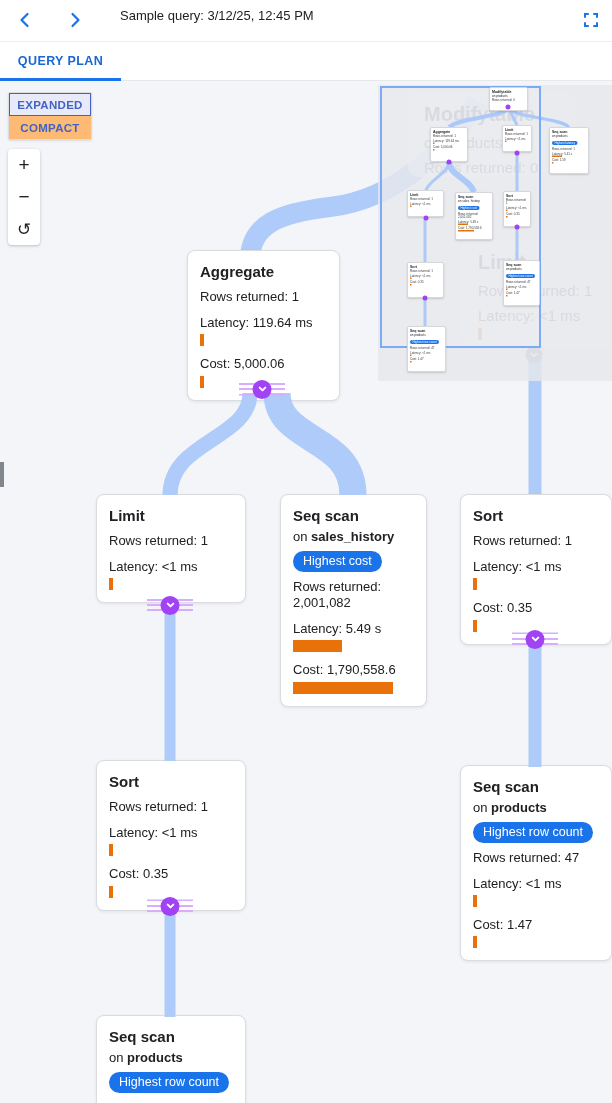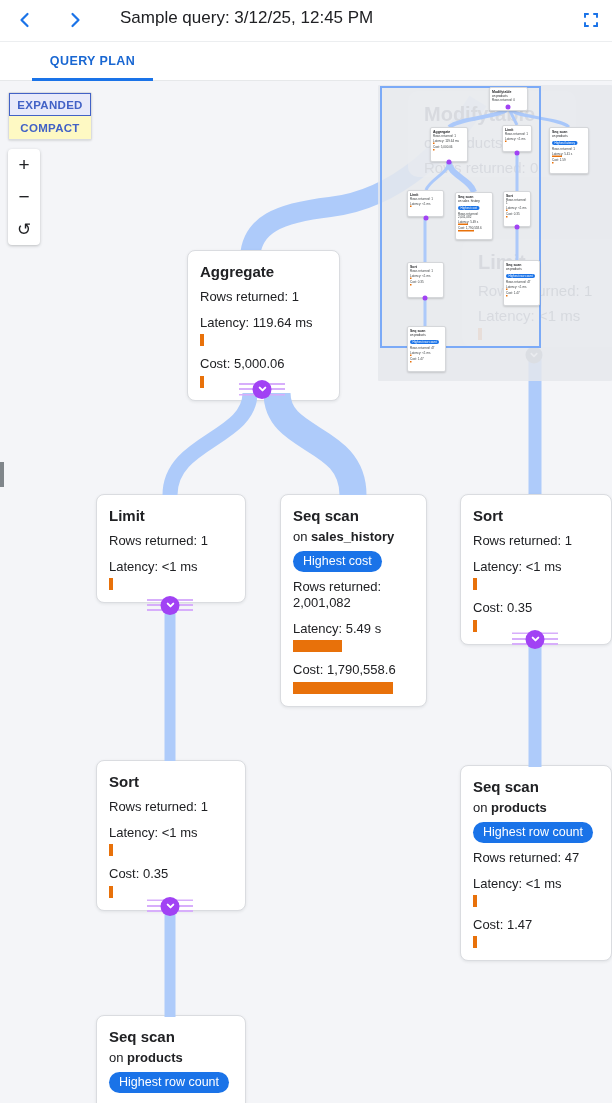--- a/index.html
+++ b/index.html
@@ -3,35 +3,35 @@
 <meta charset="utf-8">
 <style>
   * { box-sizing: border-box; }
   html,body { margin:0; padding:0; background:#fff; font-family:"Liberation Sans", sans-serif; }
   #app { position:relative; width:612px; height:1103px; overflow:hidden; background:#fff; }
 
   
   #header { position:absolute; left:0; top:0; width:612px; height:42px; background:#fff; border-bottom:1px solid #eceef0; }
   .hdr-btn { position:absolute; top:6px; width:30px; height:30px; display:flex; align-items:center; justify-content:center; cursor:pointer; background:none; border:none; padding:0; }
   #btn-back { left:10px; } #btn-fwd { left:60px; } #btn-fullscreen { left:576px; }
-  #hdr-title { position:absolute; left:120px; top:8px; font-size:17px; color:#202124; white-space:nowrap; }
+  #hdr-title { position:absolute; left:120px; top:8px; font-size:13px; color:#202124; white-space:nowrap; }
 
   
   #tabs { position:absolute; left:0; top:42px; width:612px; height:39px; background:#fff; border-bottom:1px solid #e6e8ea; display:flex; }
-  .tab { width:121px; height:38px; display:flex; align-items:center; justify-content:center; font-size:12.5px; font-weight:700; letter-spacing:.4px; color:#5f6368; cursor:pointer; position:relative;margin-left:32px; }
+  .tab { width:121px; height:38px; display:flex; align-items:center; justify-content:center; font-size:12.5px; font-weight:700; letter-spacing:.4px; color:#5f6368; cursor:pointer; position:relative; }
   .tab.active { color:#1967d2; }
   .tab.active::after { content:""; position:absolute; left:0; right:0; bottom:-1px; height:3px; background:#1a73e8; }
 
   
   #graph { position:absolute; left:0; top:81px; width:612px; height:1022px; background:#f4f5f8; overflow:hidden; }
   svg.edges { position:absolute; left:0; top:0; pointer-events:none; }
 
   
   #view-toggle { position:absolute; left:8px; top:11px; width:84px; border:1px solid #dadce0; box-shadow:0 1px 2px rgba(60,64,67,.15); border-radius:2px; background:#fff; z-index:40; }
-  .vt-btn { width:100%; height:23px; display:flex; align-items:center; justify-content:center; font-size:11.5px; font-weight:700; letter-spacing:.3px; color:#4262c6; background:#fef9c3; border:1px solid transparent; cursor:pointer; }
+  .vt-btn { width:100%; height:23px; display:flex; align-items:center; justify-content:center; font-size:11.5px; font-weight:700; letter-spacing:.3px; color:#4262c6; background:#fdba74; border:1px solid transparent; cursor:pointer; }
   .vt-btn.selected { background:#e8eafa; border:1px solid #4262c6; }
 
   
   #zoom-ctrl { position:absolute; left:8px; top:68px; width:32px; height:96px; background:#fff; border-radius:4px; box-shadow:0 1px 3px rgba(60,64,67,.3); z-index:40; display:flex; flex-direction:column; }
   .zc-btn { flex:1; display:flex; align-items:center; justify-content:center; font-size:19px; color:#202124; cursor:pointer; background:none; border:none; padding:0; }
   #zc-reset { font-size:17px; }
 
   
   .card { position:absolute; background:#fff; border:1px solid #dadce0; border-radius:8px; box-shadow:0 1px 3px rgba(60,64,67,.1); padding:9px 12px 12px; font-size:13px; color:#202124; line-height:1.25; }
   .card-title { font-size:15px; font-weight:700; margin-top:3px; }

